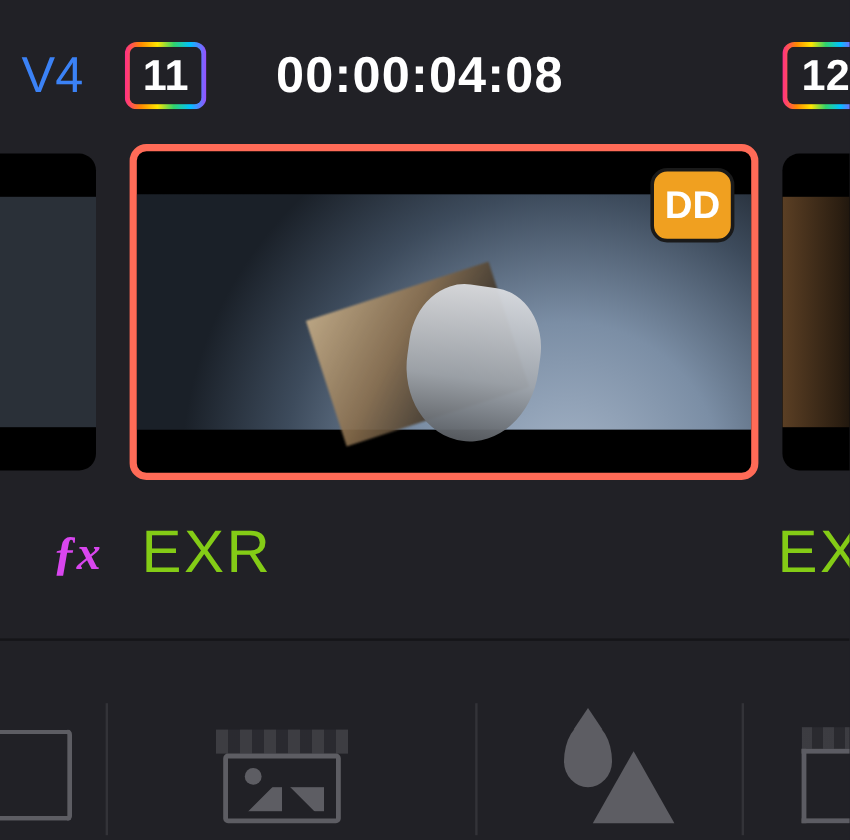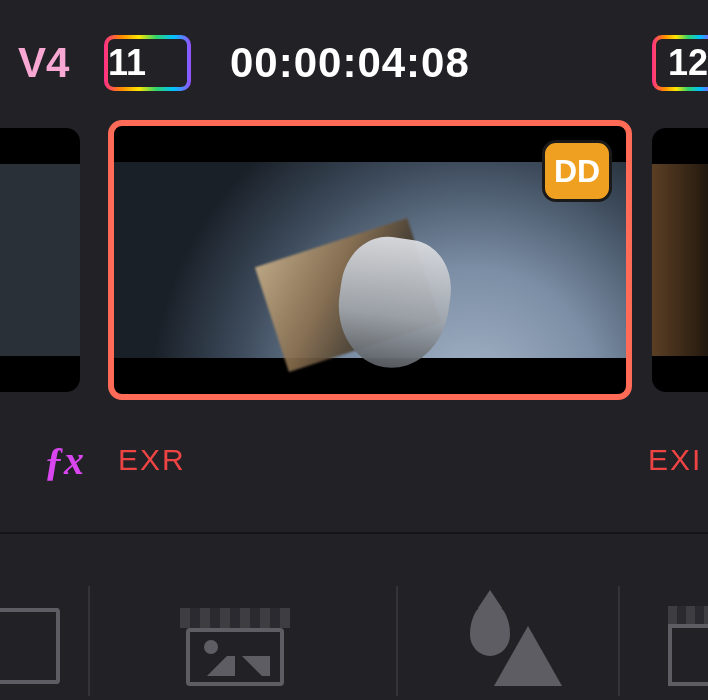--- a/index.html
+++ b/index.html
@@ -16,39 +16,39 @@
   .header-row {
     position: absolute;
     top: 28px;
     left: 0;
     right: 0;
     height: 70px;
     display: flex;
     align-items: center;
   }
   .track-label {
-    color: #f9a8d4;
+    color: #3b82f6;
     font-size: 42px;
-    font-weight: 700;
+    font-weight: 400;
   }
   .track-label.v4 { position: absolute; left: 18px; }
   .track-label.v3 { position: absolute; left: 538px; }
 
   .clip-number-badge {
     position: absolute;
-    width: 87px;
+    width: 68px;
     height: 56px;
     border-radius: 10px;
     border: 4px solid transparent;
     background:
       linear-gradient(#212126,#212126) padding-box,
       linear-gradient(90deg,#ff2d8a 0%,#ff8a00 20%,#ffe600 40%,#31d36b 60%,#00c2ff 80%,#9b4dff 100%) border-box;
     display: flex;
     align-items: center;
-    justify-content: flex-start;
+    justify-content: center;
     color: #fff;
     font-size: 36px;
     font-weight: 700;
   }
   .clip-number-badge.left { left: 104px; }
   .clip-number-badge.right {
     left: 652px;
     width: 60px;
     border-top-right-radius: 0;
     border-bottom-right-radius: 0;
@@ -166,22 +166,22 @@
     position: absolute;
     left: 44px;
     font-family: Georgia, "Times New Roman", serif;
     font-style: italic;
     font-weight: 700;
     font-size: 40px;
     color: #d946ef;
   }
   .clip-label {
     position: absolute;
-    font-size: 30px;
-    color: #ef4444;
+    font-size: 50px;
+    color: #84cc16;
     letter-spacing: 2px;
     text-align: center;
   }
   .clip-label.first { left: 118px; }
   .clip-label.second { left: 648px; }
 
   .divider {
     position: absolute;
     top: 532px;
     left: 0; right: 0;

